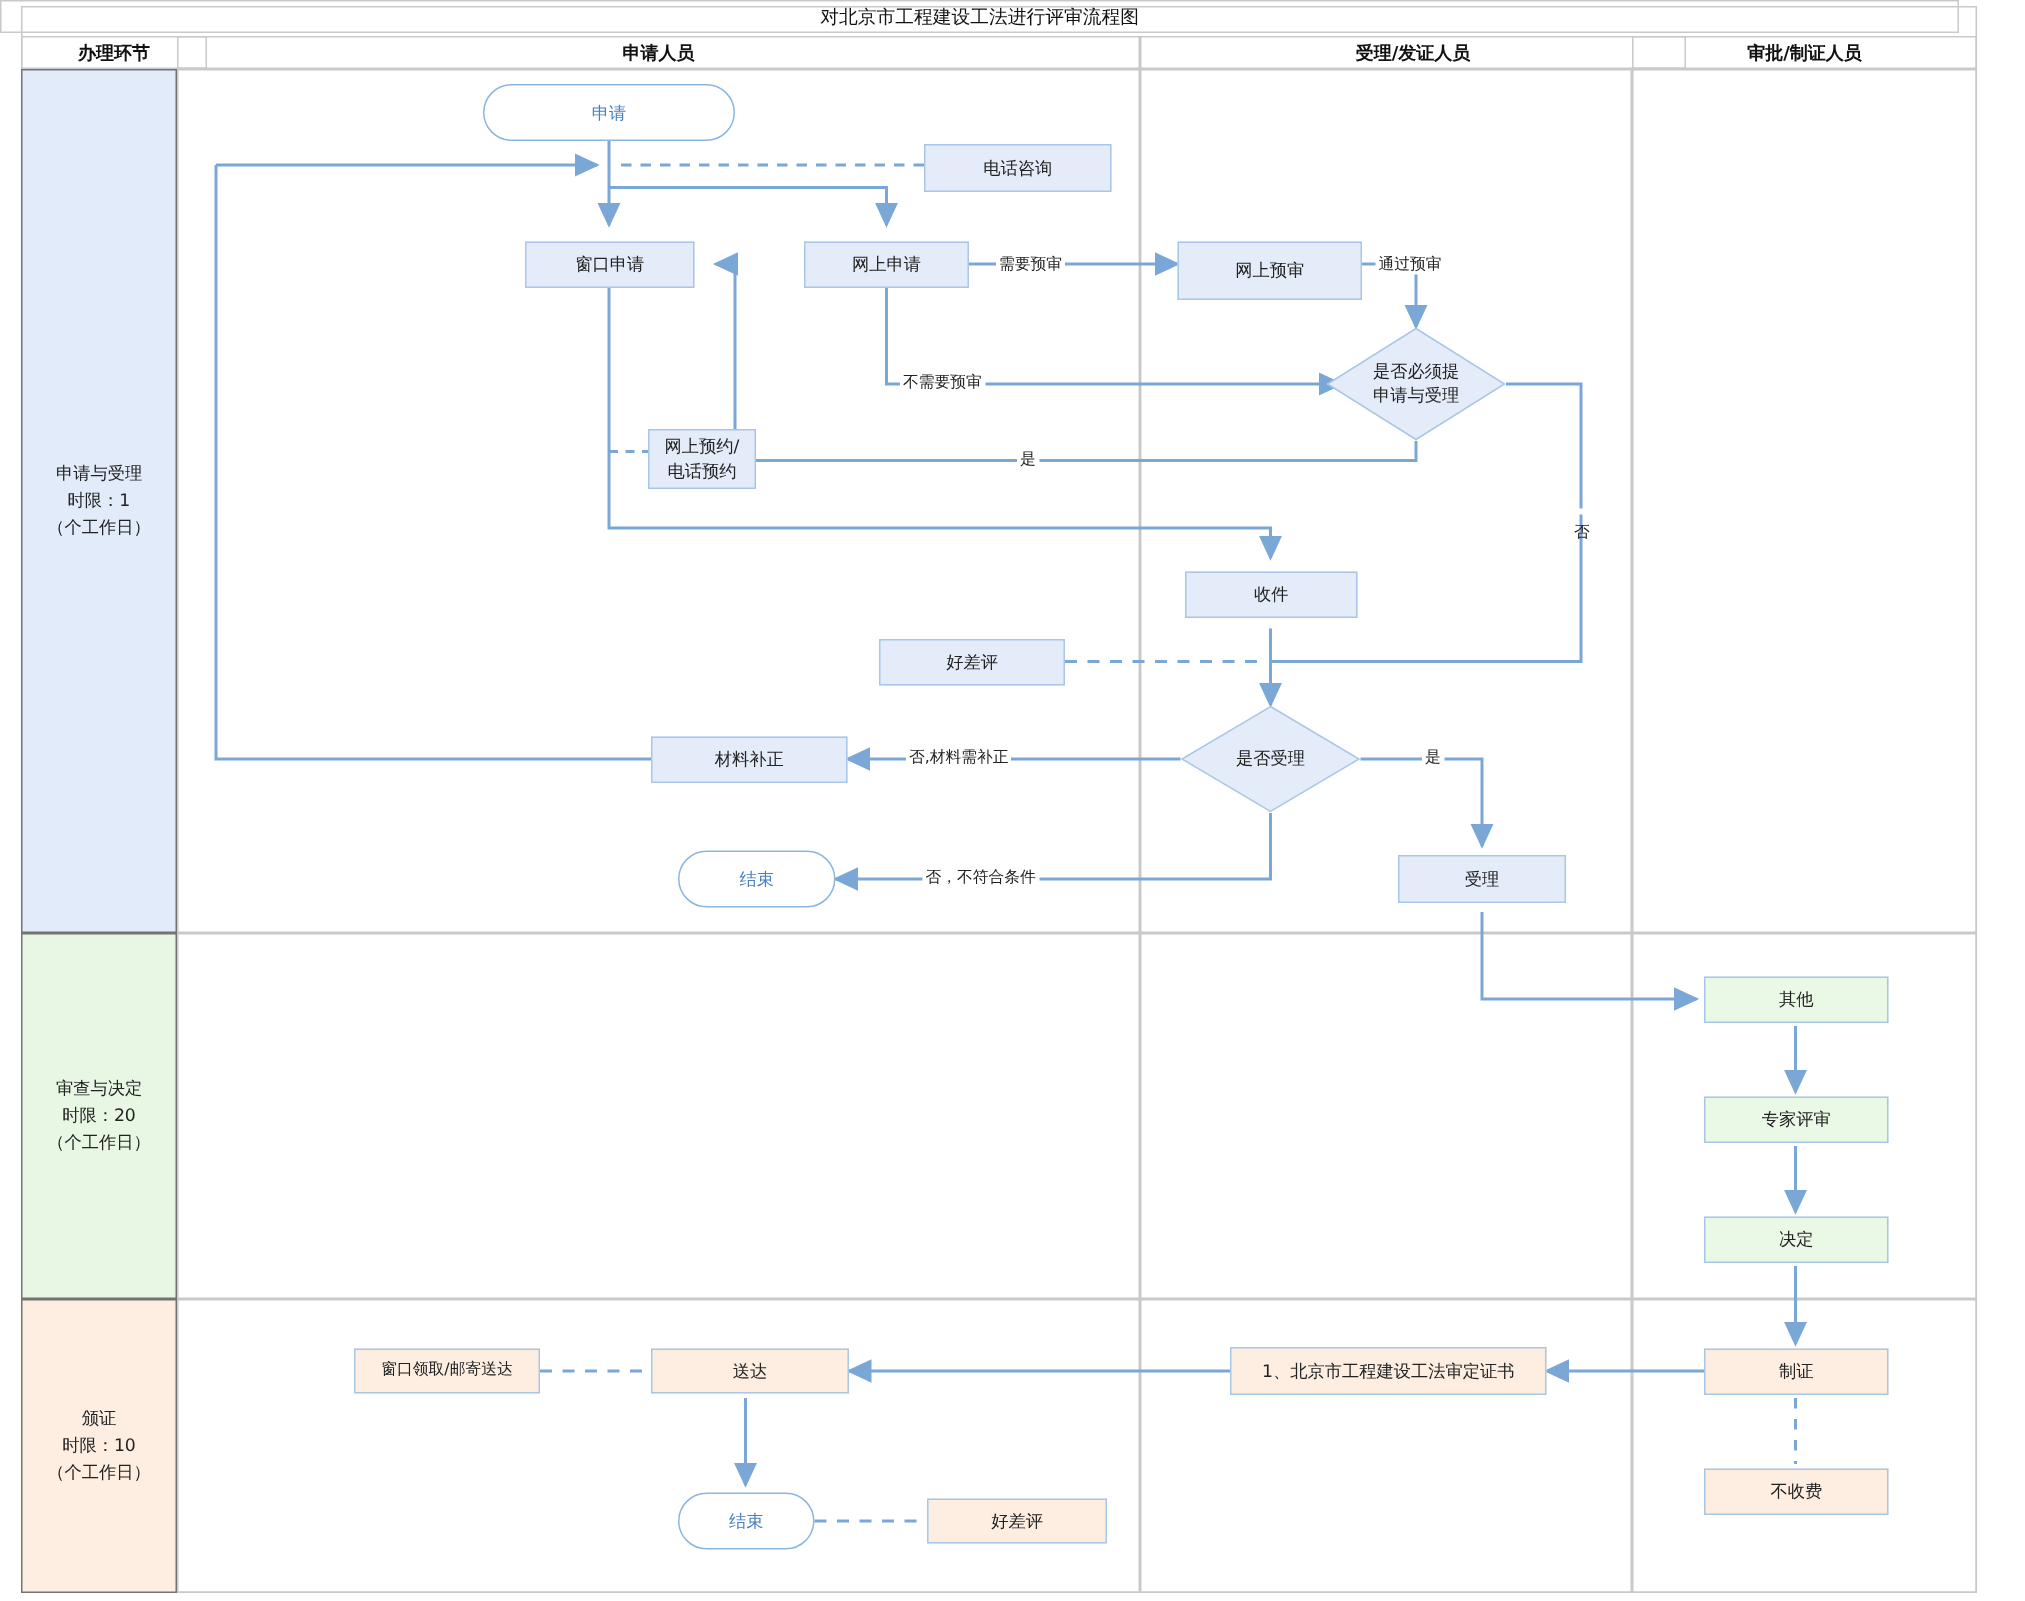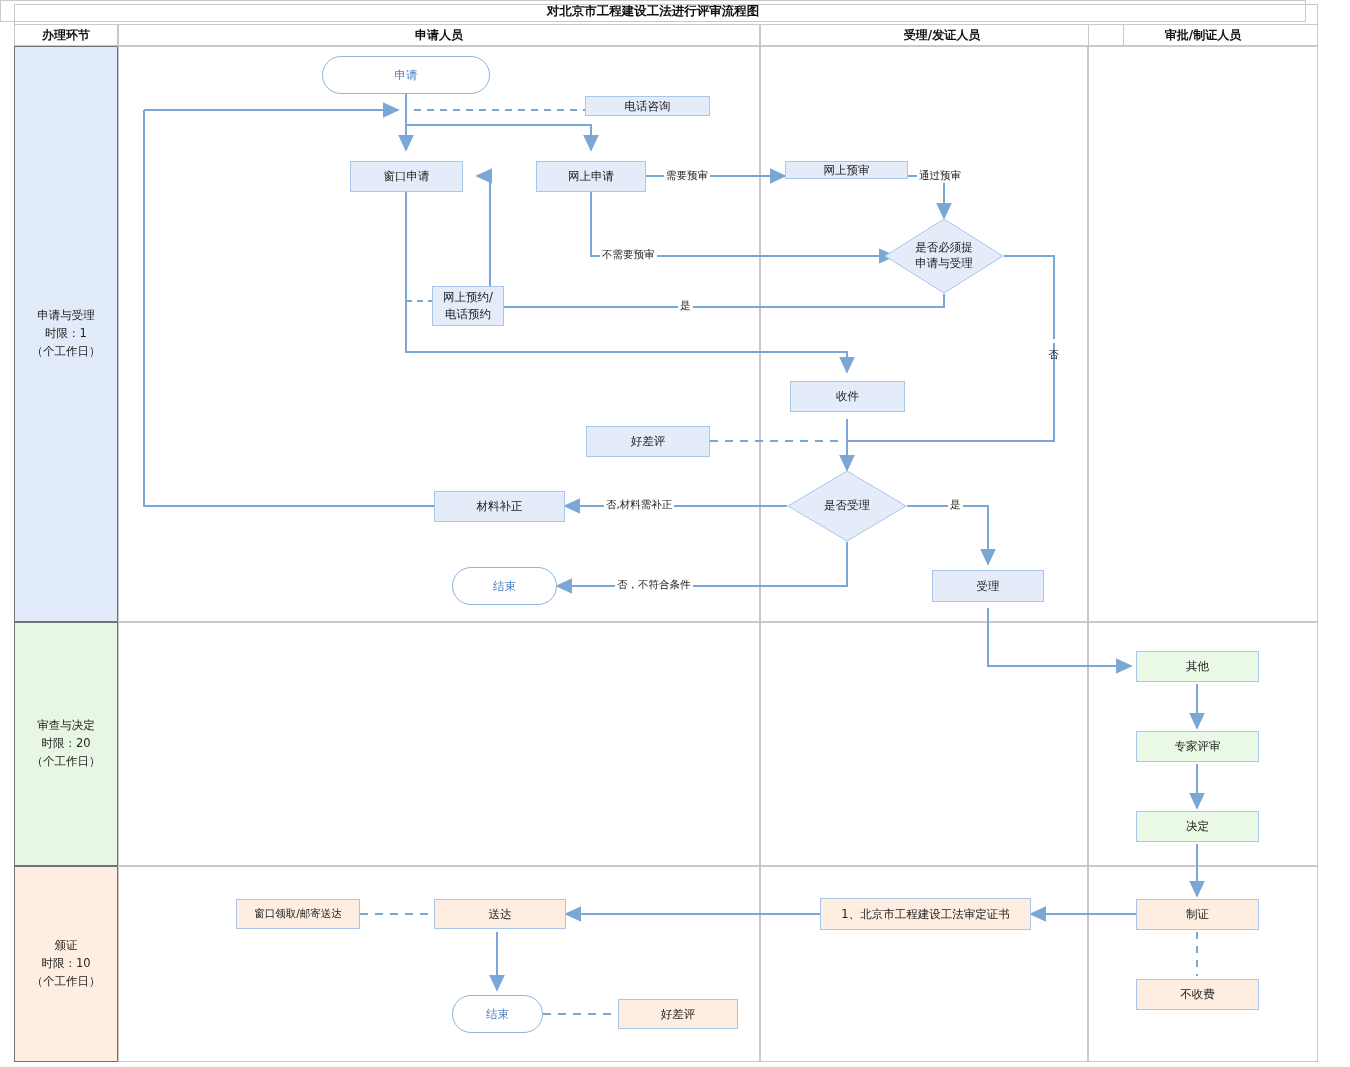--- a/index.html
+++ b/index.html
@@ -4,25 +4,25 @@
 <style>
   html,body{margin:0;padding:0;background:#ffffff;}
   body{font-family:"DejaVu Sans","Liberation Sans",sans-serif;}
   #page{position:relative;width:1350px;height:1067px;overflow:hidden;background:#fff;}
 
   
   .frame{position:absolute;box-sizing:border-box;border:1px solid #c9c9c9;}
   #outer-frame{left:14px;top:4px;width:1304px;height:1058px;}
   #title-cell{left:14px;top:4px;width:1304px;height:20px;
       display:flex;align-items:center;justify-content:center;border:1px solid #c9c9c9;}
-  #title-cell span{font-size:12.5px;font-weight:bold;color:#111;}
+  #title-cell span{font-size:12.5px;font-weight:normal;color:#111;}
 
   .hdr{position:absolute;box-sizing:border-box;border:1px solid #c9c9c9;height:22px;top:24px;
       display:flex;align-items:center;justify-content:center;font-size:12px;font-weight:bold;color:#111;}
-  #hdr-stage{left:14px;width:104px;}
+  #hdr-stage{left:14px;width:124px;}
   #hdr-applicant{left:118px;width:642px;}
   #hdr-accept{left:760px;width:364px;}
   #hdr-approve{left:1088px;width:230px;}
 
   .stage{position:absolute;box-sizing:border-box;border:1px solid #737373;left:14px;width:104px;
       display:flex;align-items:center;justify-content:center;text-align:center;
       font-size:11.5px;color:#222;line-height:1.55;}
   #stage-1{top:46px;height:576px;background:#e2ebfa;}
   #stage-2{top:622px;height:244px;background:#e8f7e4;}
   #stage-3{top:866px;height:196px;background:#fdeee1;}
@@ -167,27 +167,27 @@
       <path d="M360,914 L434,914" stroke-dasharray="8,7"></path>
 
       <path d="M497,932 L497,990" marker-end="url(#ah)"></path>
 
       <path d="M543,1014 L618,1014" stroke-dasharray="8,7"></path>
     </g>
   </svg>
 
   <div class="node term" style="left:322px;top:56px;width:168px;height:38px;">申请</div>
 
-  <div class="node box blue" style="left:585px;top:96px;width:125px;height:20px;">电话咨询</div>
+  <div class="node box blue" style="left:616px;top:96px;width:125px;height:32px;">电话咨询</div>
 
   <div class="node box blue" style="left:350px;top:161px;width:113px;height:31px;">窗口申请</div>
 
   <div class="node box blue" style="left:536px;top:161px;width:110px;height:31px;">网上申请</div>
 
-  <div class="node box blue" style="left:785px;top:161px;width:123px;height:18px;">网上预审</div>
+  <div class="node box blue" style="left:785px;top:161px;width:123px;height:39px;">网上预审</div>
 
   <div class="node box blue" style="left:432px;top:286px;width:72px;height:40px;flex-direction:column;">
     <span>网上预约/</span>
     <span>电话预约</span>
   </div>
 
   <div class="diamond-wrap" style="left:884px;top:218px;width:120px;height:76px;">
     <svg width="120" height="76" viewBox="0 0 120 76">
       <polygon points="60,1 119,38 60,75 1,38" fill="#e4ecf9" stroke="#a8c6e8" stroke-width="1"></polygon>
     </svg>

